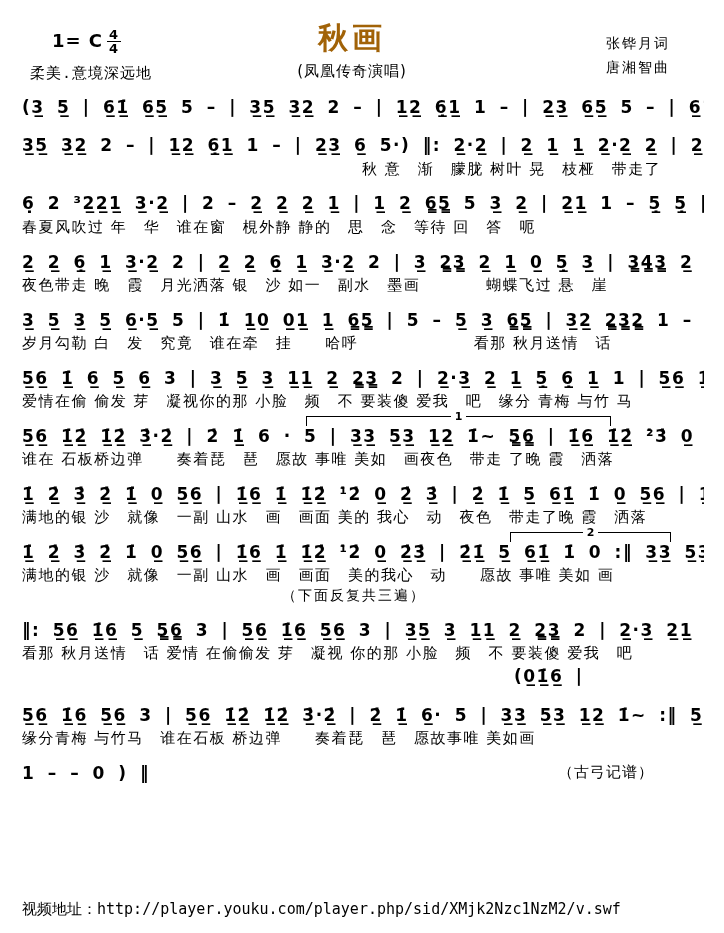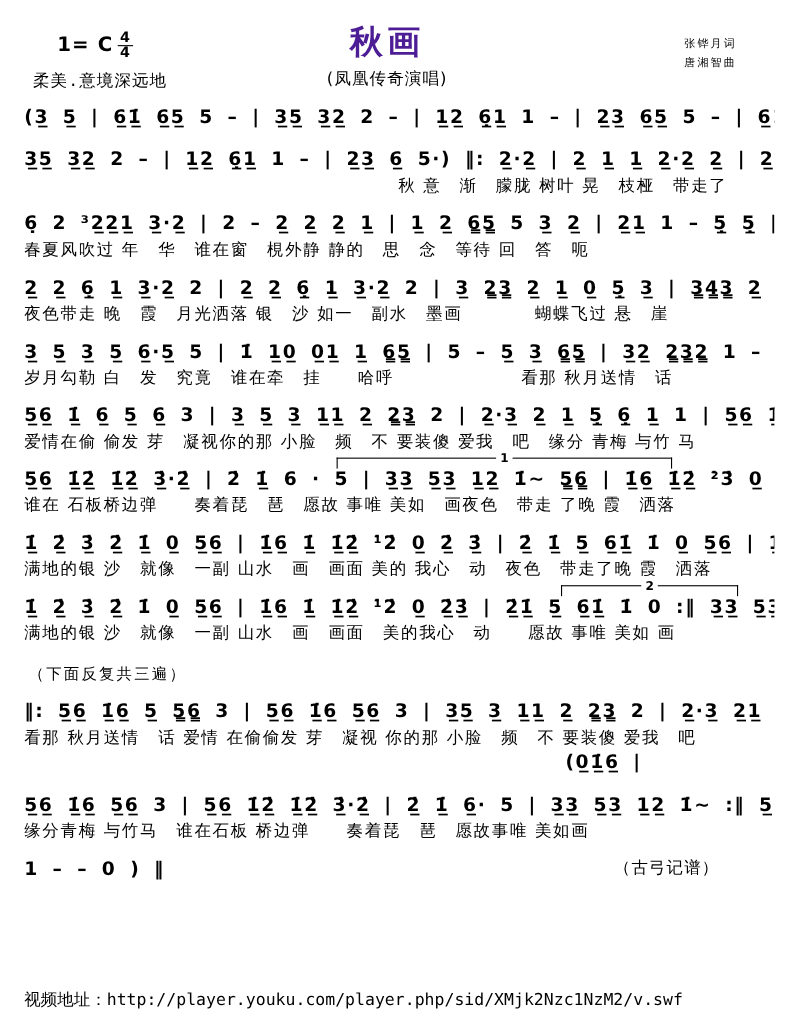--- a/index.html
+++ b/index.html
@@ -13,36 +13,36 @@
     font-family:"DejaVu Sans",sans-serif;
     overflow:hidden;
   }
   
   .hdr{position:relative;height:86px;}
   .keysig{position:absolute;left:30px;top:20px;font-size:18px;font-weight:700;letter-spacing:1px;white-space:nowrap;}
   .frac{display:inline-block;vertical-align:middle;text-align:center;line-height:1;margin-left:4px;}
   .frac .top{display:block;border-bottom:1.5px solid #000;padding:0 2px;font-size:13px;font-weight:700;}
   .frac .bot{display:block;padding:0 2px;font-size:13px;font-weight:700;}
   .expr{position:absolute;left:8px;top:56px;font-size:15px;letter-spacing:1px;font-family:Liberation Mono, monospace;}
-  .title{position:absolute;left:0;right:0;top:10px;text-align:center;font-size:30px;font-weight:700;letter-spacing:4px;color:#4c1d95;}
+  .title{position:absolute;left:0;right:0;top:10px;text-align:center;font-size:30px;font-weight:700;letter-spacing:4px;color:#a16207;}
   .performer{position:absolute;left:0;right:0;top:54px;text-align:center;font-size:15px;letter-spacing:1px;}
-  .credits{position:absolute;right:12px;top:24px;text-align:left;font-size:10px;line-height:1.7;letter-spacing:2px;}
+  .credits{position:absolute;right:12px;top:24px;text-align:left;font-size:14px;line-height:1.7;letter-spacing:2px;}
   
   .system{position:relative;margin-bottom:12px;}
   .music{
     font-family:"DejaVu Sans",sans-serif;
     font-size:17px;font-weight:700;
     letter-spacing:1.5px;word-spacing:5px;
     line-height:1.55;white-space:pre;
   }
   .lyrics{
     font-size:15px;letter-spacing:1.5px;line-height:1.25;
     white-space:pre;margin-top:1px;
   }
-  .note{font-size:14px;letter-spacing:2px;margin-top:19px;padding-left:4px;}
+  .note{font-size:14px;letter-spacing:2px;margin-top:2px;padding-left:4px;text-align:center;}
   .tail{margin-top:0;}
   .volta{
     position:absolute;top:-7px;height:9px;
     border-top:1.5px solid #000;border-left:1.5px solid #000;border-right:1.5px solid #000;
     display:flex;justify-content:center;
   }
   .volta i{font-style:normal;font-size:11px;font-weight:700;line-height:1;
     background:#fff;padding:0 4px;margin-top:-6px;}
   .endrow{display:flex;justify-content:space-between;align-items:center;}
   .credit-right{font-size:15px;letter-spacing:1px;padding-right:28px;}

